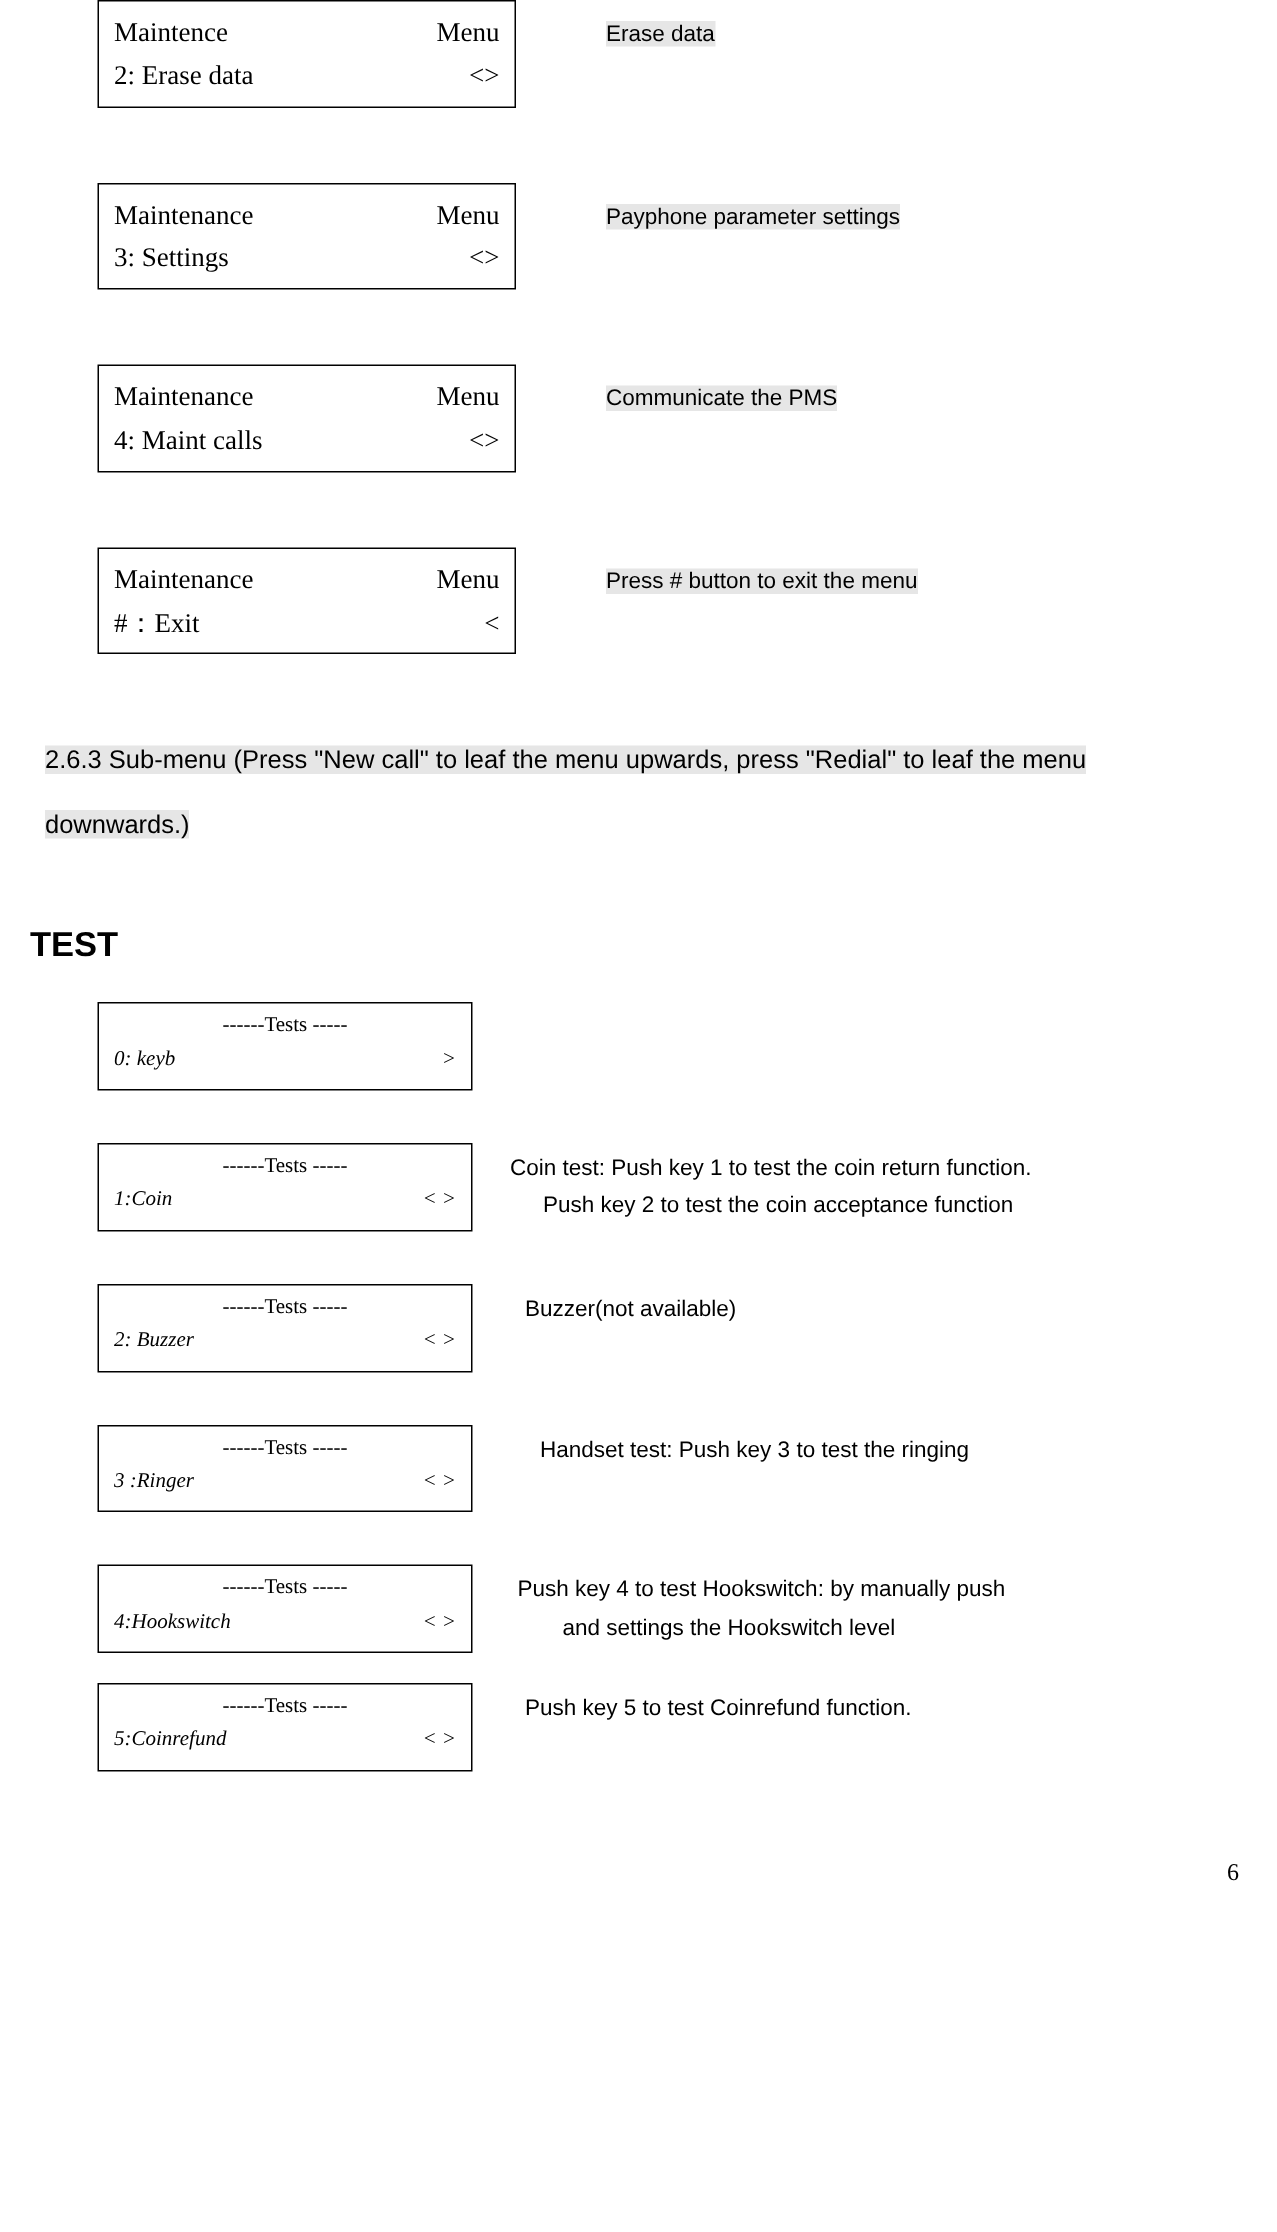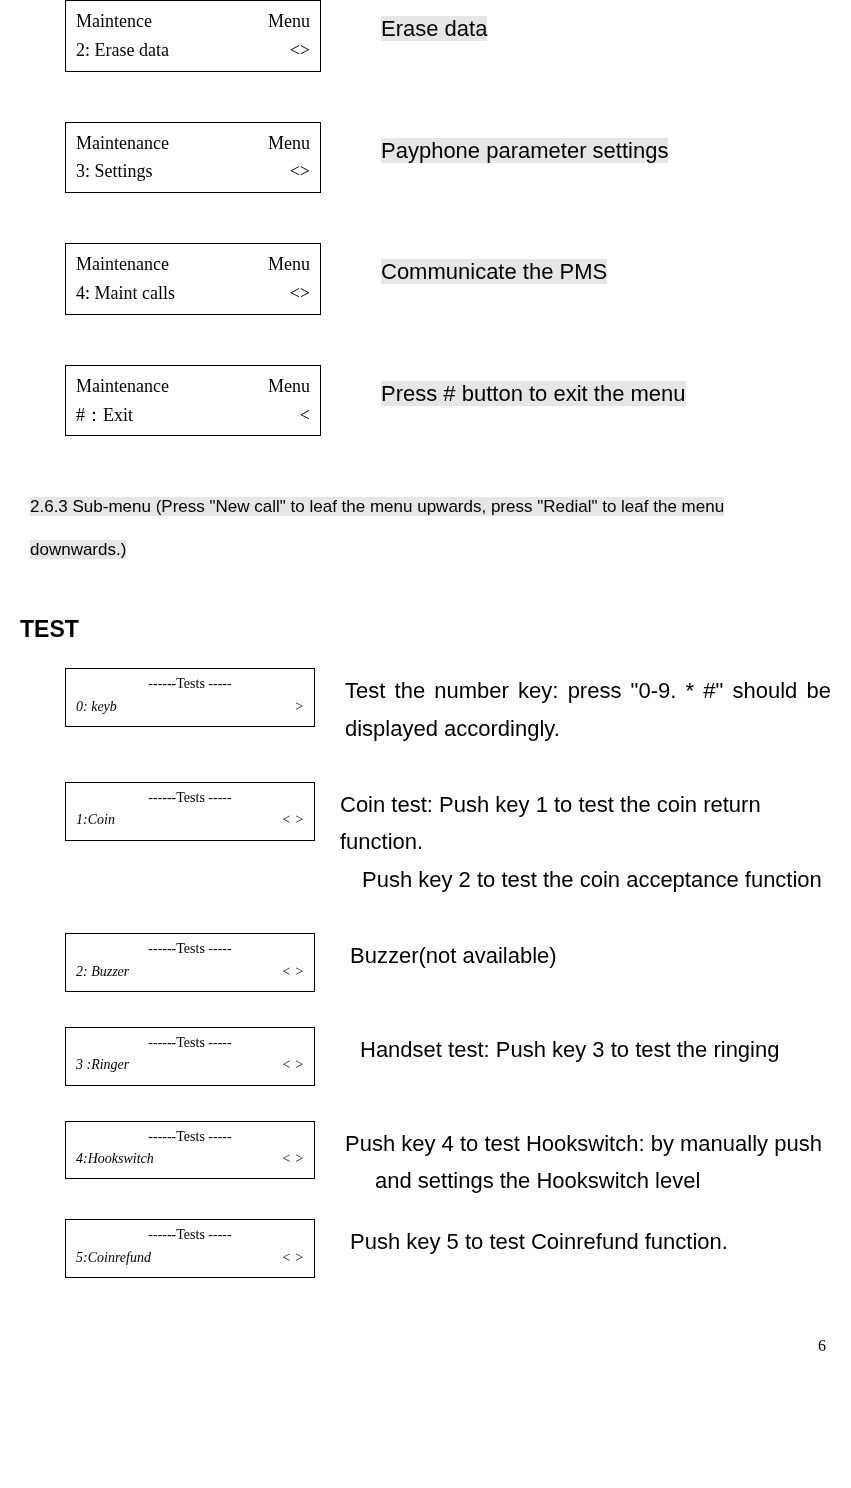--- a/index.html
+++ b/index.html
@@ -13,21 +13,21 @@
     color: #000;
   }
   .menu-row {
     display: flex;
     align-items: flex-start;
     margin-bottom: 50px;
   }
   .menu-box {
     border: 1.5px solid #000;
     padding: 6px 10px;
-    width: 256px;
+    width: 279px;
     margin-left: 45px;
     box-sizing: border-box;
     font-size: 18px;
     line-height: 1.6;
   }
   .menu-box .line1 {
     display: flex;
     justify-content: space-between;
   }
   .menu-box .line2 {
@@ -49,21 +49,21 @@
   .test-box .item-line {
     display: flex;
     justify-content: space-between;
     font-style: italic;
   }
   .desc {
     flex: 1;
     padding-left: 60px;
     padding-top: 10px;
     font-family: Arial, Helvetica, sans-serif;
-    font-size: 22px;
+    font-size: 15px;
     line-height: 1.7;
   }
   .desc.tight { padding-top: 4px; }
   .highlight {
     background: #e6e6e6;
   }
   .section-heading {
     font-family: Arial, Helvetica, sans-serif;
     font-size: 17px;
     margin: 30px 0 40px 10px;
@@ -168,21 +168,20 @@
 <div class="test-heading">TEST</div>
 
 <div class="test-row">
   <div class="test-box">
     <div class="title-line">------Tests -----</div>
     <div class="item-line">
       <span>0: keyb</span>
       <span>&gt;</span>
     </div>
   </div>
-  <div class="desc tight desc-text" style="padding-left:30px;">Test the number key: press "0-9. * #" should be displayed accordingly.</div>
 </div>
 
 <div class="test-row">
   <div class="test-box">
     <div class="title-line">------Tests -----</div>
     <div class="item-line">
       <span>1:Coin</span>
       <span>&lt; &gt;</span>
     </div>
   </div>

